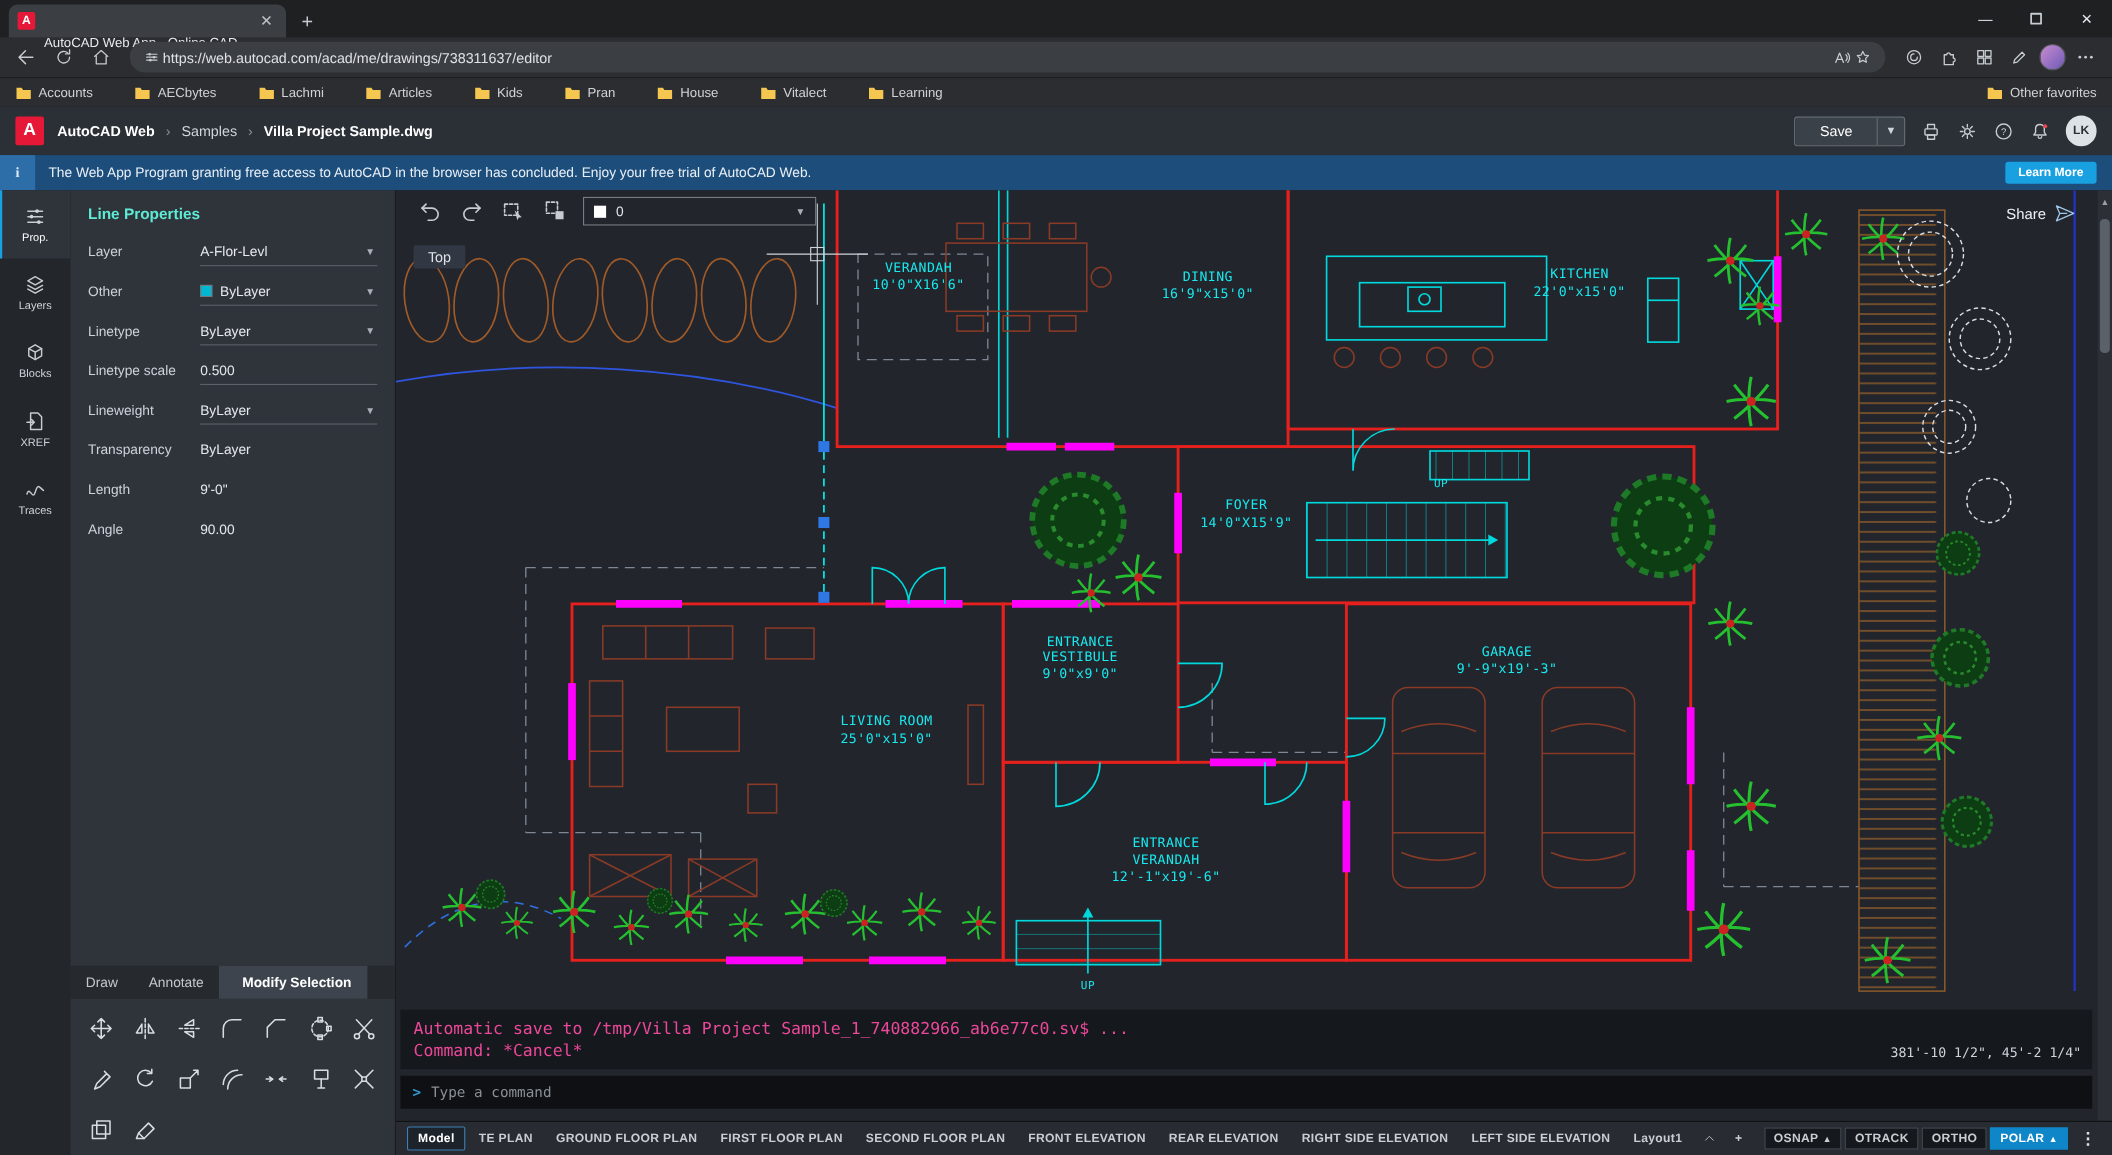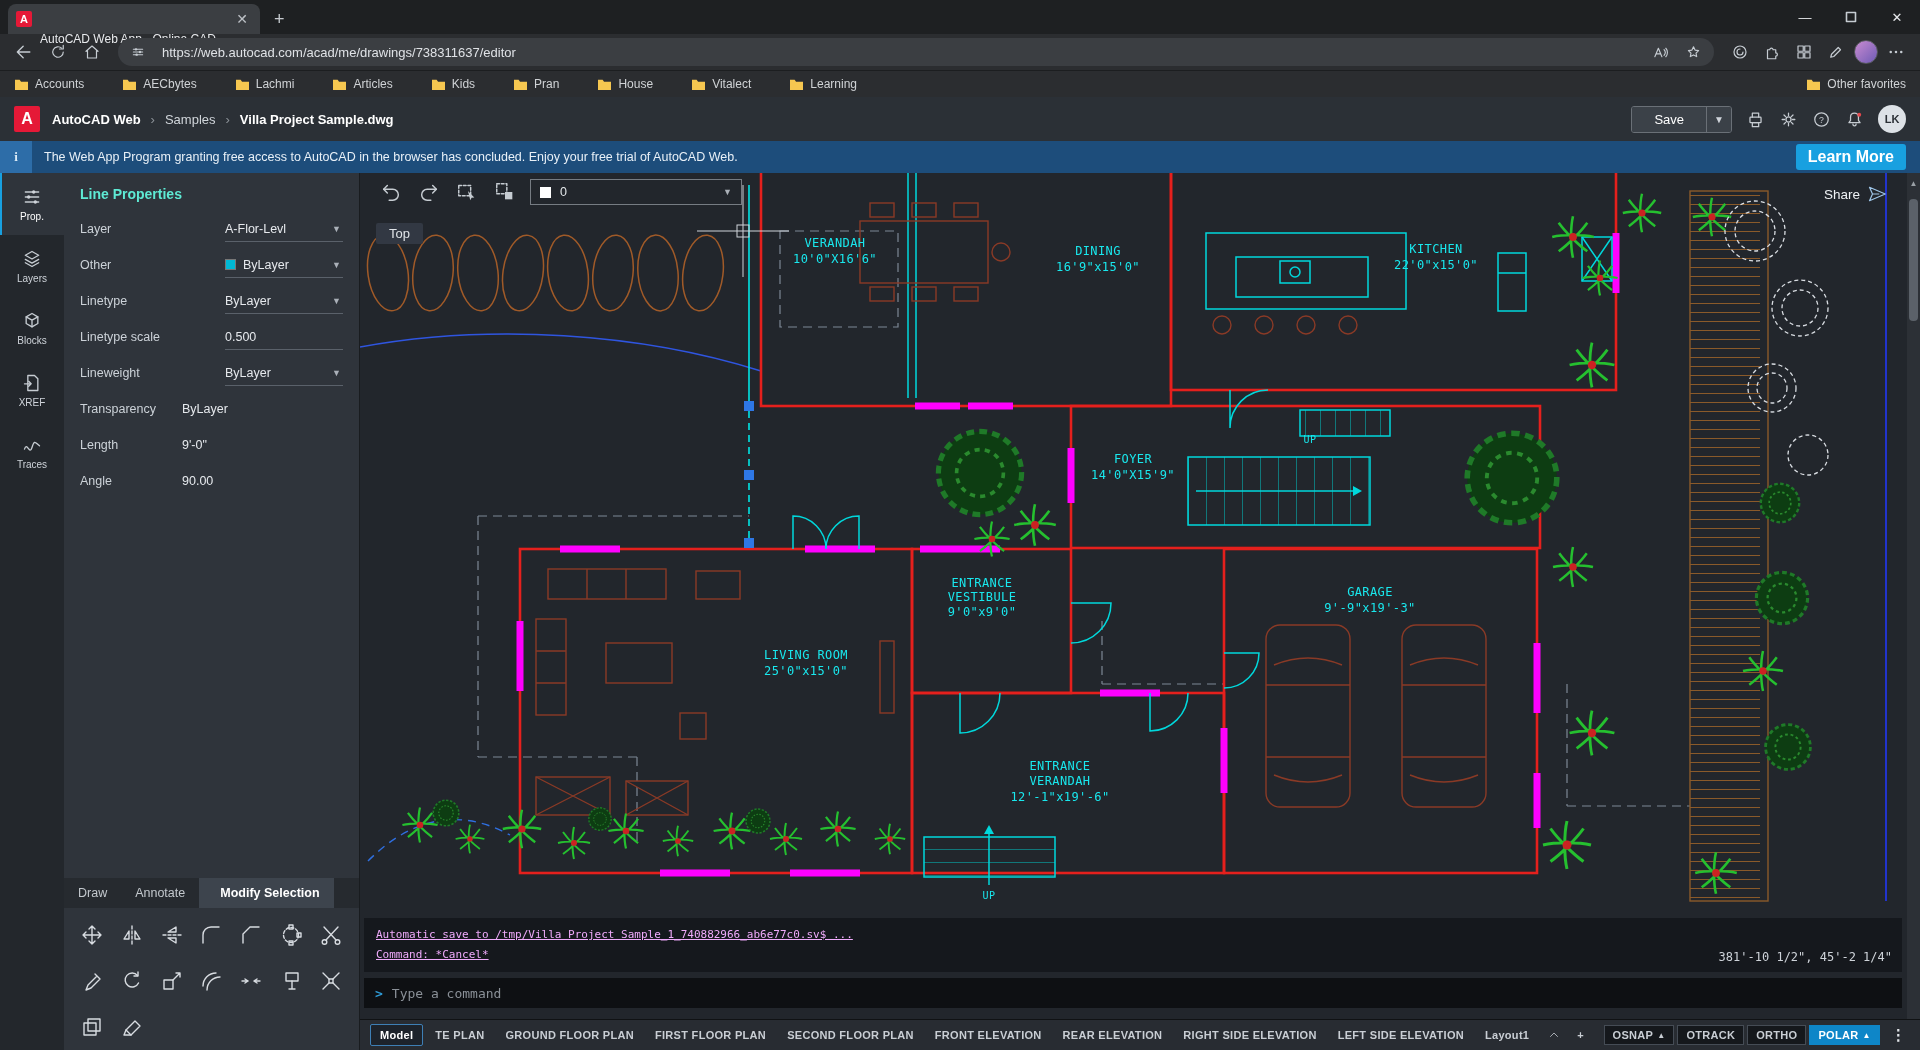--- a/index.html
+++ b/index.html
@@ -16,21 +16,21 @@
     font-size:11px; font-weight:bold; display:flex; align-items:center; justify-content:center; }
   .tab-title { flex:1; font-size:12px; color:#e8eaed; white-space:nowrap; overflow:hidden;margin-top:39px; }
   .tab-close { color:#bdc1c6; font-size:14px; padding:0 4px; cursor:default; }
   .new-tab { color:#c6cacf; font-size:18px; padding:0 14px; line-height:30px; }
   .win-controls { margin-left:auto; display:flex; height:34px; align-self:flex-start; }
   .win-btn { width:46px; height:34px; display:flex; align-items:center; justify-content:center; color:#e8eaed; font-size:13px; }
 
   .nav-bar { height:36px; background:#2b2d30; display:flex; align-items:center; padding:0 10px; gap:6px; }
   .nav-btn { width:28px; height:28px; display:flex; align-items:center; justify-content:center; border-radius:4px; }
   .addr { flex:1; height:28px; background:#3b3e42; border-radius:14px; display:flex; align-items:center;
-    padding:0 12px; gap:16px; margin:0 6px; }
+    padding:0 12px; gap:2px; margin:0 6px; }
   .addr-url { flex:1; background:transparent; border:none; outline:none; color:#dfe2e6; font-size:13px;
     font-family:"Liberation Sans",sans-serif; }
   .nav-right { display:flex; align-items:center; gap:4px; }
   .avatar-nav { width:24px; height:24px; border-radius:50%; background:linear-gradient(135deg,#c98bd1,#6e5bb5); border:1px solid #55585c; }
 
   .bm-bar { height:27px; background:#2b2d30; border-top:1px solid #1c1e20; display:flex; align-items:center;
     padding:0 14px; gap:38px; font-size:12px; color:#d0d3d6; }
   .bm { display:flex; align-items:center; gap:6px; }
   .bm-right { margin-left:auto; display:flex; align-items:center; gap:6px; }
 
@@ -46,37 +46,37 @@
   .save-split { display:flex; border:1px solid #6a7077; border-radius:3px; overflow:hidden; }
   .save-main { background:#3b4148; color:#fff; font-size:13px; padding:5px 22px; }
   .save-caret { background:#3b4148; border-left:1px solid #6a7077; color:#cfd4da; padding:5px 7px; font-size:10px; display:flex; align-items:center;}
   .avatar-lk { width:28px; height:28px; border-radius:50%; background:#dde2e7; color:#2b3036;
     font-size:11px; font-weight:bold; display:flex; align-items:center; justify-content:center; }
 
   .banner { height:32px; background:#1d4d7b; display:flex; align-items:center; gap:12px; padding-right:14px; }
   .banner-ico { width:32px; height:32px; background:#2d6da8; display:flex; align-items:center; justify-content:center;
     color:#dcecf8; font-size:13px; font-weight:bold; font-family:"Liberation Serif",serif; }
   .banner-msg { font-size:12.5px; color:#e8f0f7; }
-  .learn-more { margin-left:auto; background:#18a0e0; color:#fff; font-size:16px; font-weight:bold;
+  .learn-more { margin-left:auto; background:#18a0e0; color:#fff; font-size:11px; font-weight:bold;
     padding:4px 12px; border-radius:3px; border:none; }
 
   
   .main { display:flex; height:877px; }
 
   .side { width:64px; background:#23272c; display:flex; flex-direction:column; }
   .side-item { height:62px; display:flex; flex-direction:column; align-items:center; justify-content:center; gap:4px;
     color:#cfd4da; font-size:10px; }
   .side-item.active { background:#2f343b; color:#fff; box-shadow:inset 2px 0 0 #18a0e0; }
 
   .panel { width:296px; background:#2f343b; border-right:1px solid #191c1f; display:flex; flex-direction:column; }
   .panel-title { font-size:14px; font-weight:bold; color:#5eead4; padding:13px 16px 9px; }
   .prow { height:36px; padding:0 16px; display:flex; align-items:center; }
   .prow .lab { flex:0 0 102px; font-size:12.5px; color:#ccd2d8; }
   .prow .ctl { flex:1; display:flex; align-items:center; gap:7px; height:26px; color:#e6e9ed; font-size:12.5px; }
-  .prow .ctl.uline { border-bottom:1px solid #5a616a;margin-left:43px; }
+  .prow .ctl.uline { border-bottom:1px solid #5a616a; }
   .prow .val { flex:1; }
   .prow .caret { font-size:9px; color:#aab0b8; padding-right:2px; }
   .swatch { width:11px; height:11px; background:#00b8d4; border:1px solid #777; }
   .panel-spacer { flex:1; }
   .ptabs { height:30px; background:#262a2f; display:flex; align-items:stretch; }
   .ptab { padding:0 14px; display:flex; align-items:center; font-size:12.5px; color:#c3c8cd; }
   .ptab.active { background:#3d444d; color:#fff; font-weight:bold;padding-left:21px; }
   .tool-grid { padding:12px 8px 8px; display:grid; grid-template-columns:repeat(7,1fr); row-gap:16px; justify-items:center; }
   .tool { width:30px; height:30px; display:flex; align-items:center; justify-content:center; }
   .tool svg { stroke:#d8dce1; fill:none; stroke-width:1.4; stroke-linecap:round; stroke-linejoin:round; }
@@ -95,21 +95,21 @@
   .layer-box .caret { margin-left:auto; font-size:9px; color:#aab0b8; }
   .view-badge { position:absolute; top:50px; left:16px; background:#323843; color:#dfe3e7; font-size:13px;
     padding:3px 13px; border-radius:2px; z-index:5; }
   .share { position:absolute; top:12px; right:34px; display:flex; align-items:center; gap:8px;
     color:#eef1f4; font-size:13.5px; z-index:5; }
 
   .coords { position:absolute; right:28px; bottom:86px; z-index:7; color:#ced3d9; font-size:12px;
     font-family:"DejaVu Sans Mono",monospace; }
   .cmd-hist { position:absolute; left:4px; right:18px; bottom:78px; background:rgba(18,21,25,.78);
     padding:7px 12px; z-index:6; }
-  .cmd-hist div { font-family:"DejaVu Sans Mono",monospace; font-size:11px; color:#f0abfc; line-height:20px;text-decoration:underline; }
+  .cmd-hist div { font-family:"DejaVu Sans Mono",monospace; font-size:15px; color:#ec4899; line-height:20px; }
   .cmd-row { position:absolute; left:4px; right:18px; bottom:42px; height:30px; background:rgba(12,14,17,.9);
     display:flex; align-items:center; gap:9px; padding:0 11px; z-index:6; }
   .cmd-prompt { color:#2e9bd6; font-weight:bold; font-size:13px; font-family:"DejaVu Sans Mono",monospace; }
   .cmd-input { flex:1; background:transparent; border:none; outline:none; color:#cfd4da;
     font-size:13px; font-family:"DejaVu Sans Mono",monospace; }
   .cmd-input::placeholder { color:#8a9097; }
 
   .bbar { position:absolute; left:0; right:0; bottom:0; height:31px; background:#282c32; border-top:1px solid #101214;
     display:flex; align-items:center; gap:3px; padding:0 10px; z-index:8;
     font-size:11px; font-weight:bold; color:#c9ced4; letter-spacing:.3px; }

